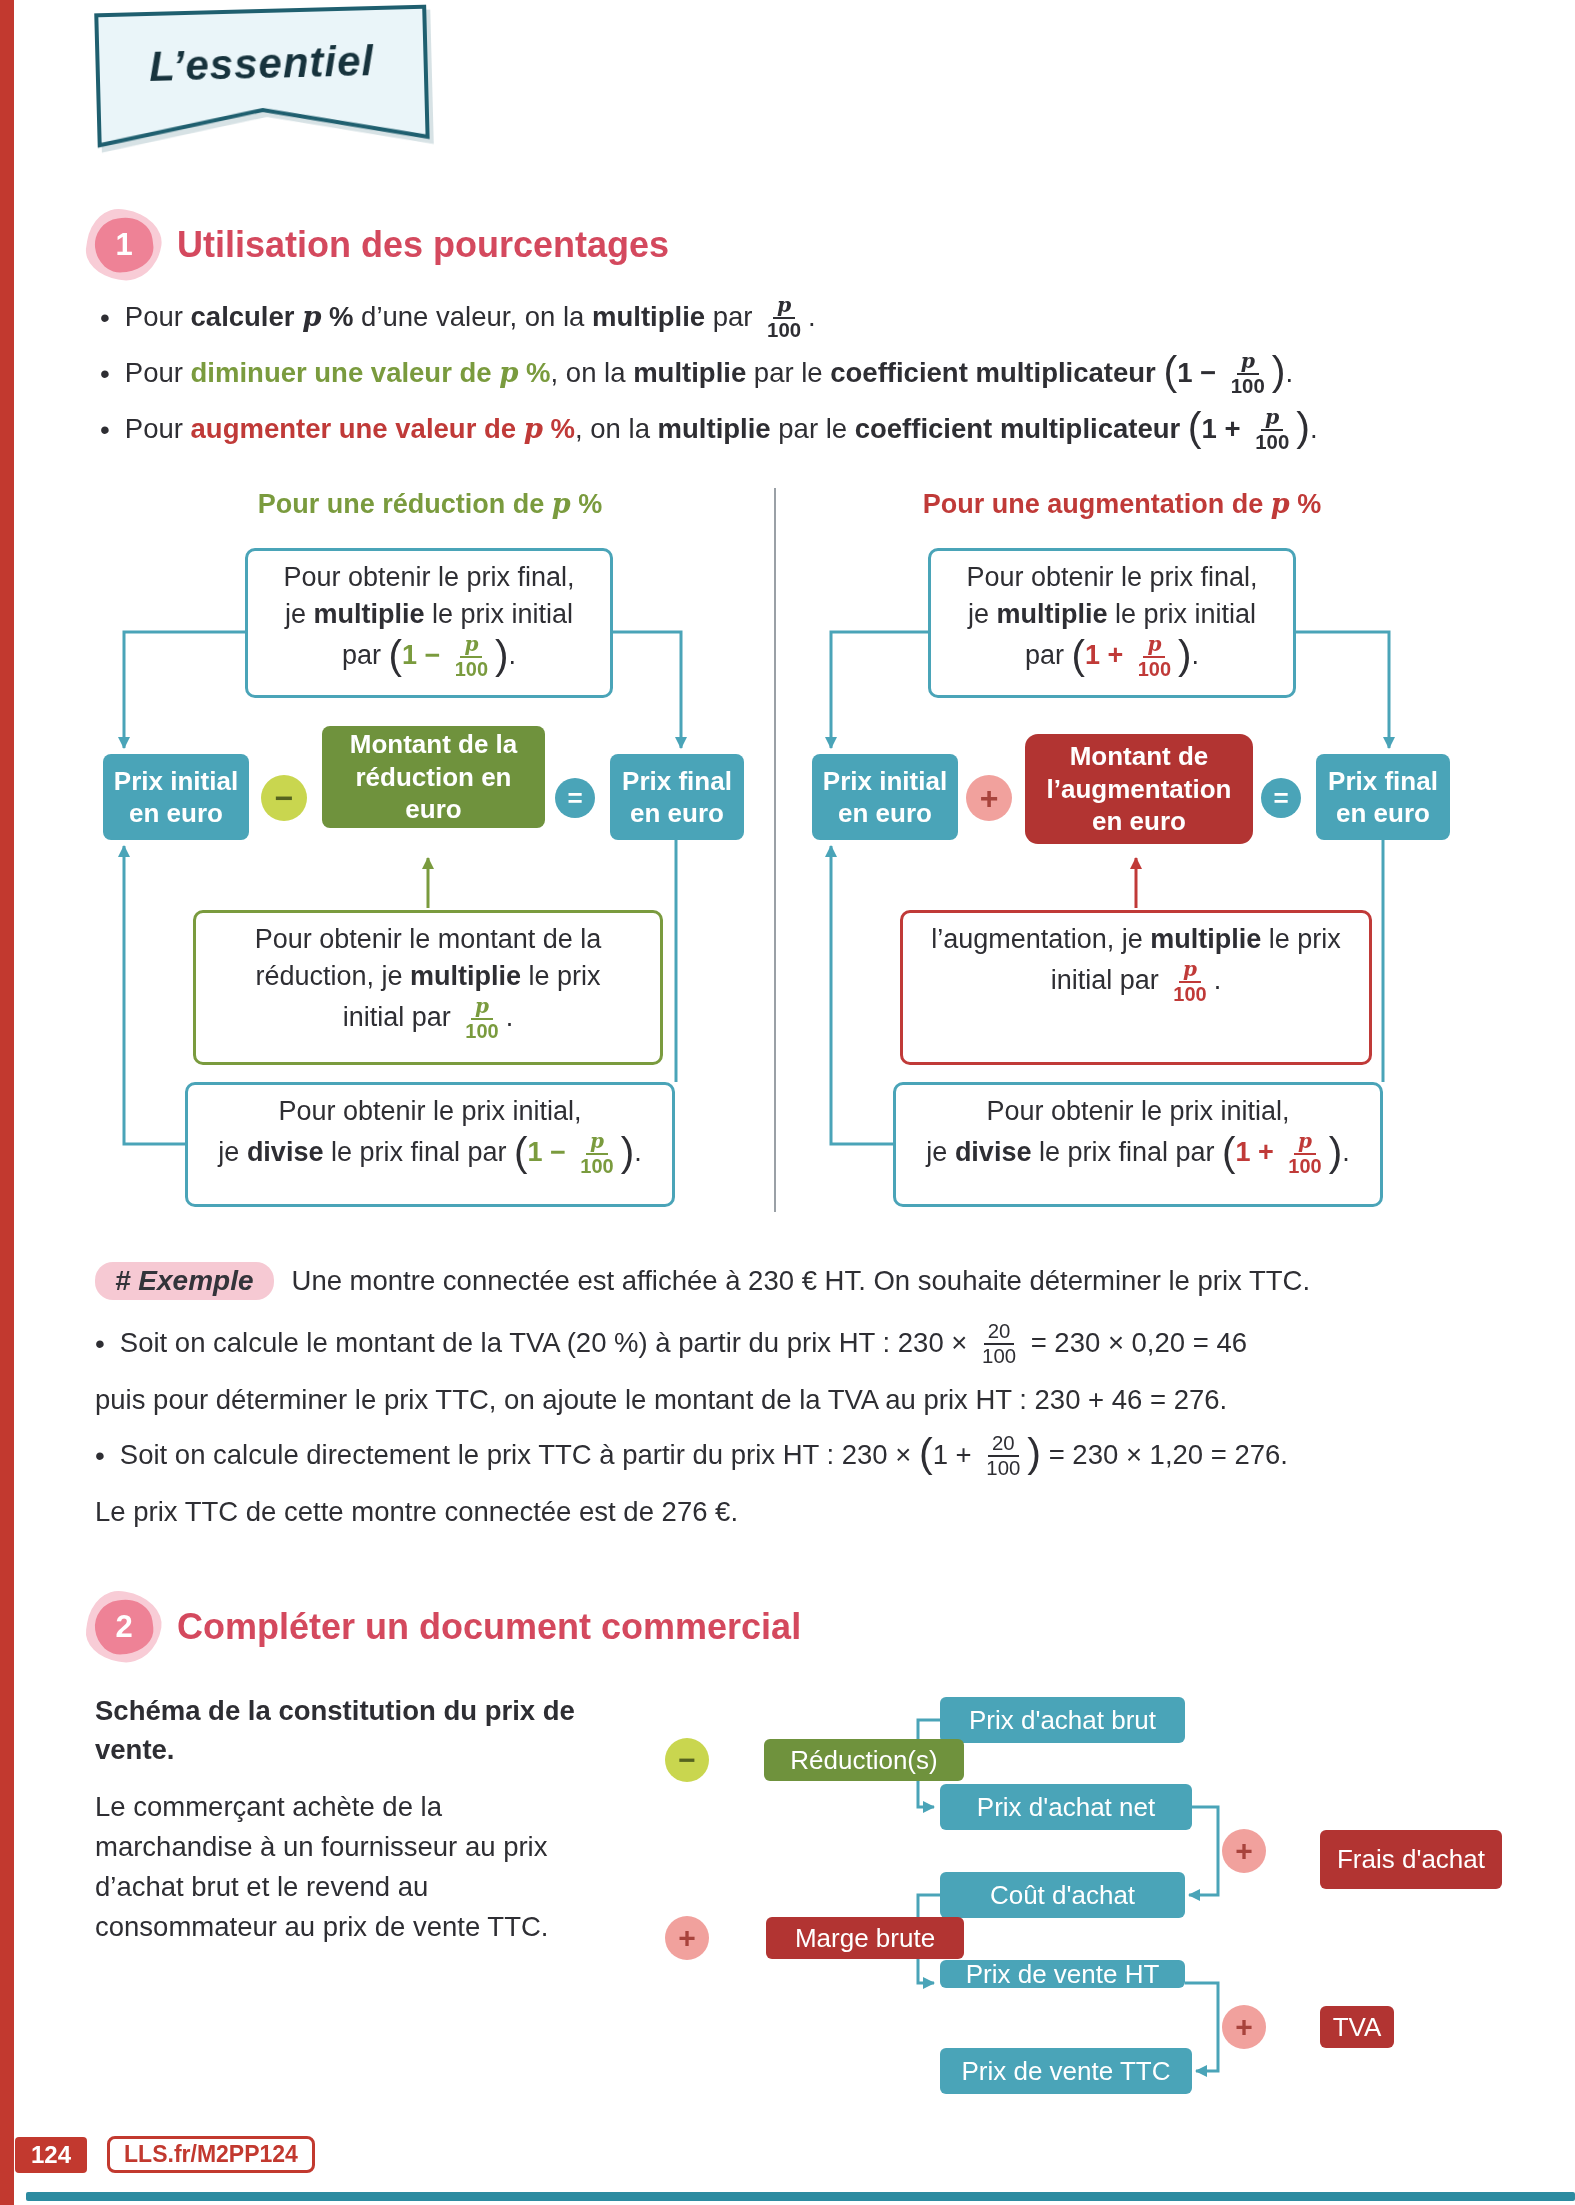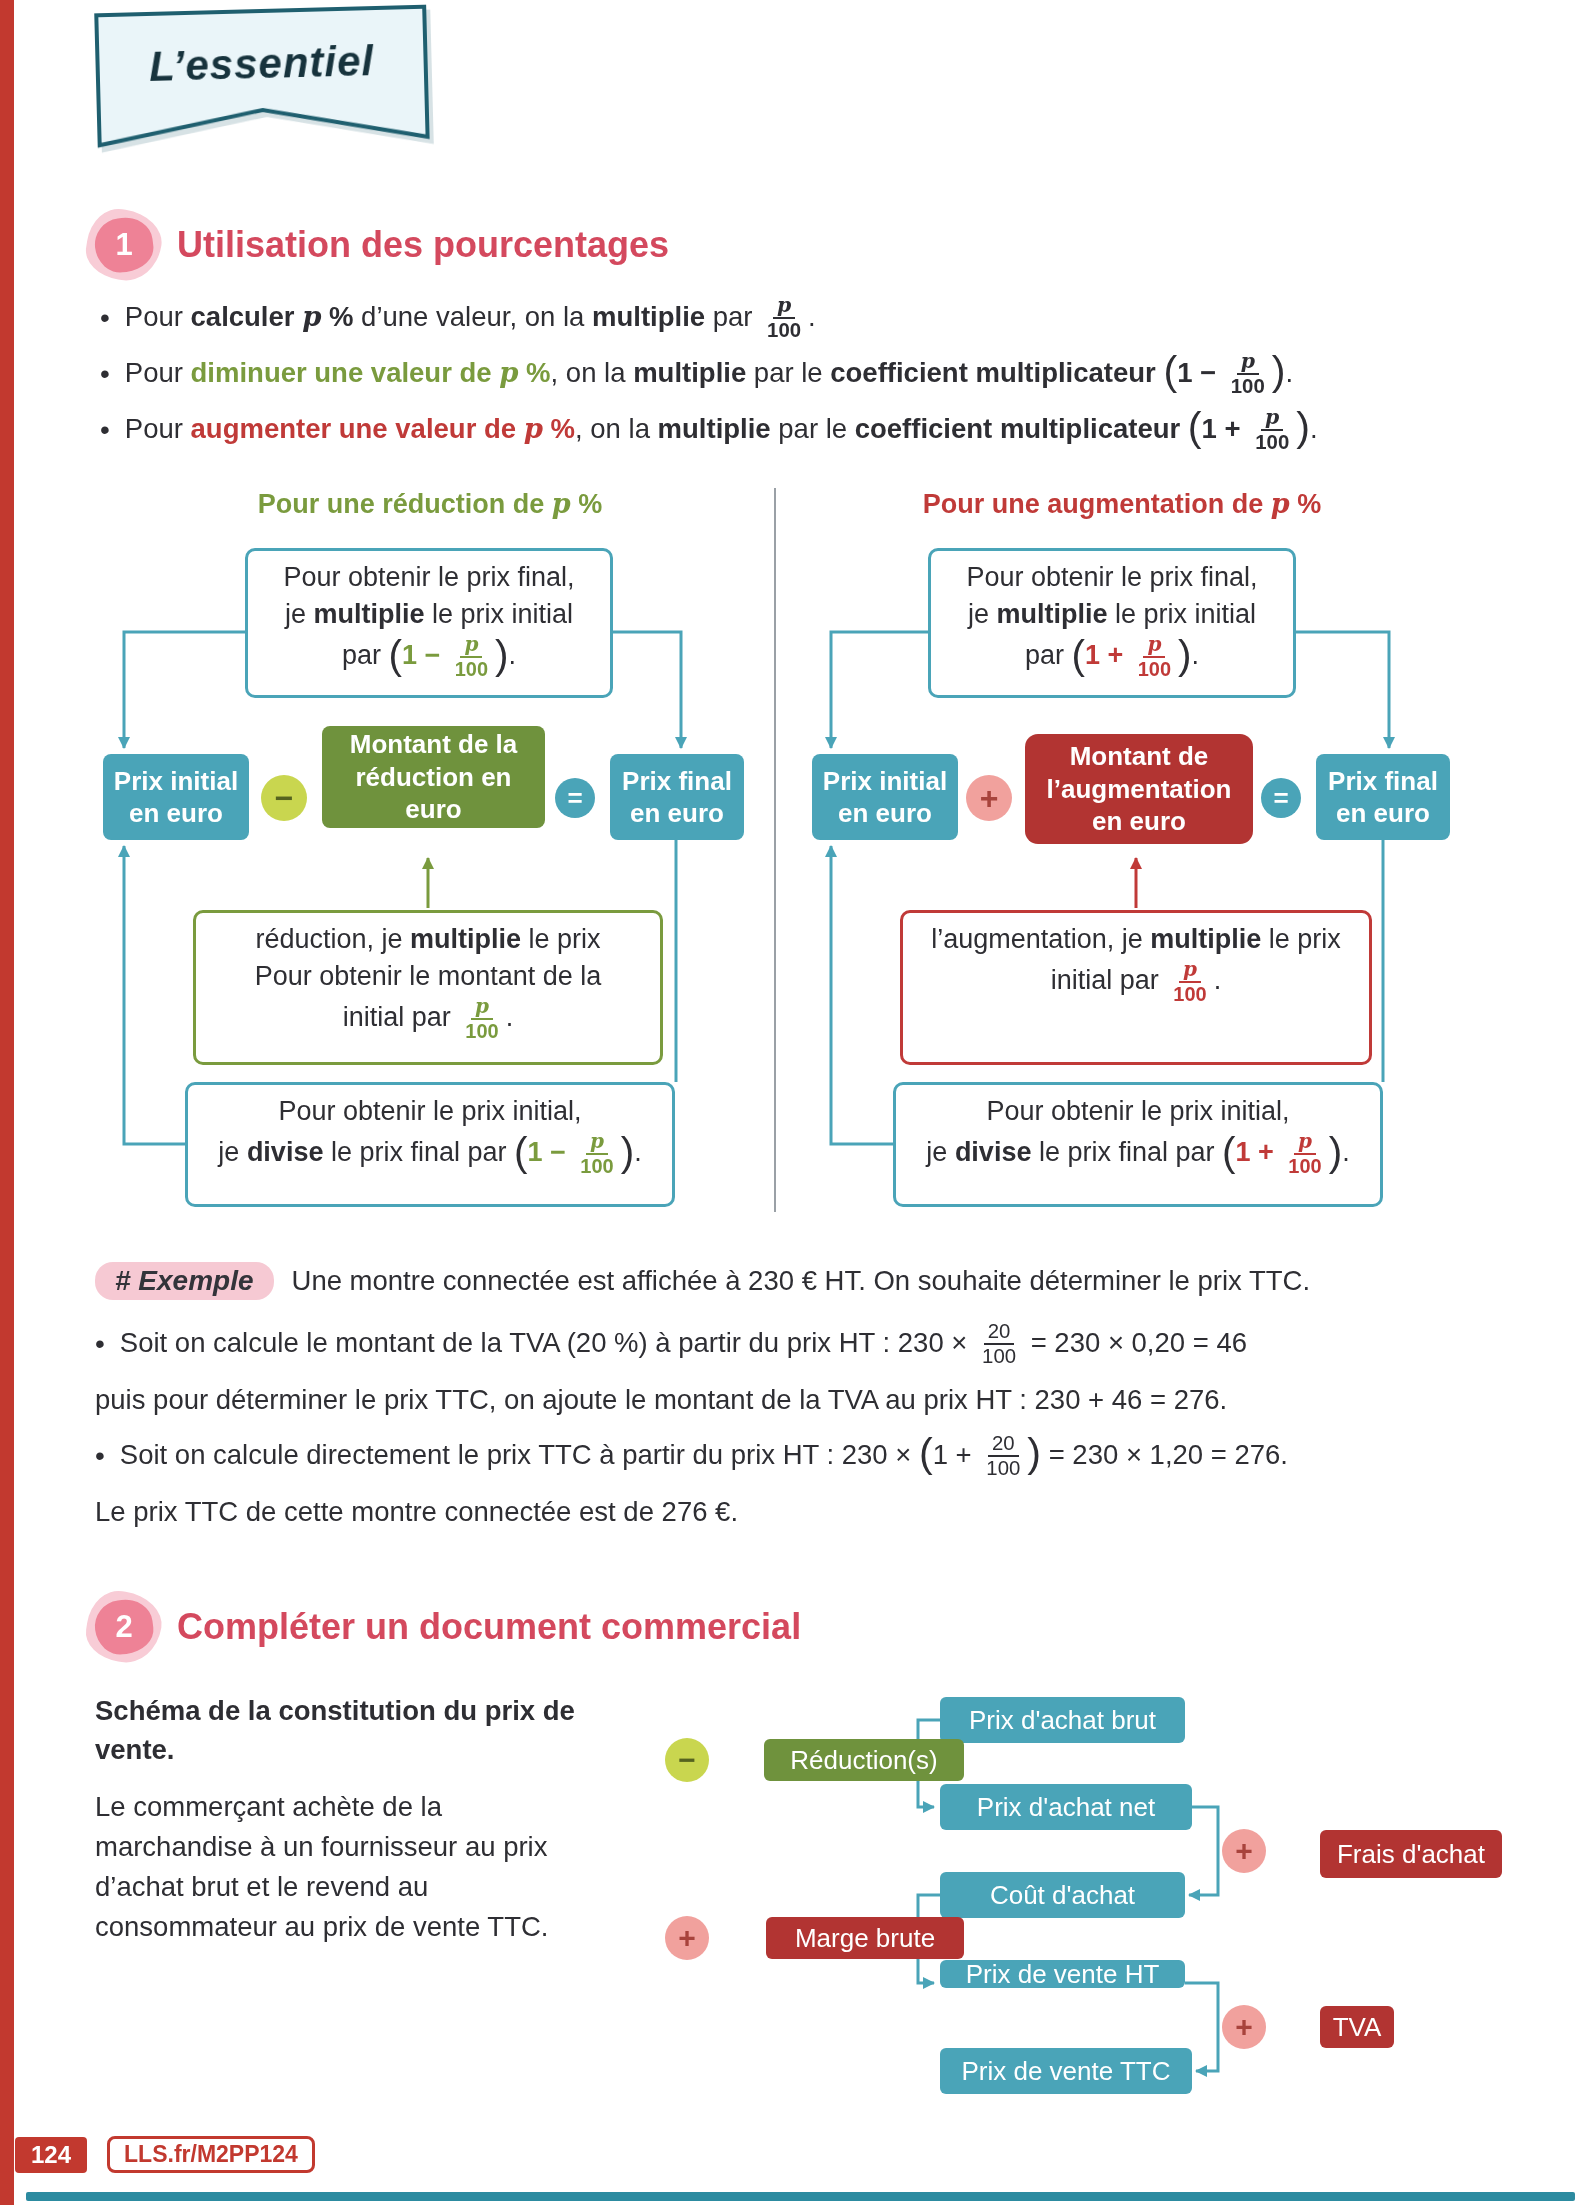--- a/index.html
+++ b/index.html
@@ -99,21 +99,21 @@
   .fb-ttc{left:300px;top:366px;width:252px;height:46px;}
   .opc{position:absolute;width:44px;height:44px;border-radius:50%;display:flex;align-items:center;
     justify-content:center;font-size:30px;font-weight:700;z-index:1;}
   .opc-reduction{left:25px;top:56px;background:var(--lime);color:var(--lime-text);}
   .opc-frais{left:582px;top:147px;background:var(--pink);color:var(--pink-text);}
   .opc-marge{left:25px;top:234px;background:var(--pink);color:var(--pink-text);}
   .opc-tva{left:582px;top:323px;background:var(--pink);color:var(--pink-text);}
   .opb{position:absolute;color:#fff;font-size:26px;display:flex;align-items:center;justify-content:center;
     border-radius:6px;box-sizing:border-box;padding:2px 12px;z-index:1;margin-left:46px;}
   .opb-reduction{left:78px;top:57px;width:200px;height:42px;background:var(--green-fill);}
-  .opb-frais{left:634px;top:148px;width:182px;height:48px;background:var(--red-fill);}
+  .opb-frais{left:634px;top:148px;width:182px;height:59px;background:var(--red-fill);}
   .opb-marge{left:80px;top:235px;width:198px;height:42px;background:var(--red-fill);}
   .opb-tva{left:634px;top:324px;width:74px;height:42px;background:var(--red-fill);}
   
   .footer{position:absolute;left:15px;top:2136px;display:flex;align-items:center;gap:20px;}
   .page-num{background:var(--strip-red);color:#fff;font-weight:700;font-size:24px;border-radius:4px;padding:4px 16px;}
   .lls-link{border:3px solid var(--strip-red);color:var(--strip-red);font-weight:700;font-size:23px;
     border-radius:8px;padding:2px 14px;background:#fff;text-decoration:none;}
   .bottom-bar{position:absolute;left:26px;top:2192px;width:1549px;height:9px;background:#2c8ba0;border-radius:2px;}
 </style>
 </head>
@@ -198,22 +198,22 @@
             <span class="num">p</span>
             <span class="den">100</span>
           </span><span class="paren">)</span>.</div>
       </div>
     <div class="fbox pi-l">Prix initial en euro</div>
     <div class="circ op-l">−</div>
     <div class="fbox mont-l">Montant de la réduction en euro</div>
     <div class="circ eq-l">=</div>
     <div class="fbox pf-l">Prix final en euro</div>
     <div class="wbox mid-l">
+        <div class="line">Pour obtenir le montant de la</div>
         <div class="line">réduction, je <span class="b">multiplie</span> le prix</div>
-        <div class="line">Pour obtenir le montant de la</div>
         <div class="line">initial par <span class="frac b mi green">
             <span class="num">p</span>
             <span class="den">100</span>
           </span>.</div>
       </div>
     <div class="wbox bot-l">
         <div class="line">Pour obtenir le prix initial,</div>
         <div class="line">je <span class="b">divise</span> le prix final par <span class="paren">(</span><span class="b green">1 − </span><span class="frac b mi green">
             <span class="num">p</span>
             <span class="den">100</span>

